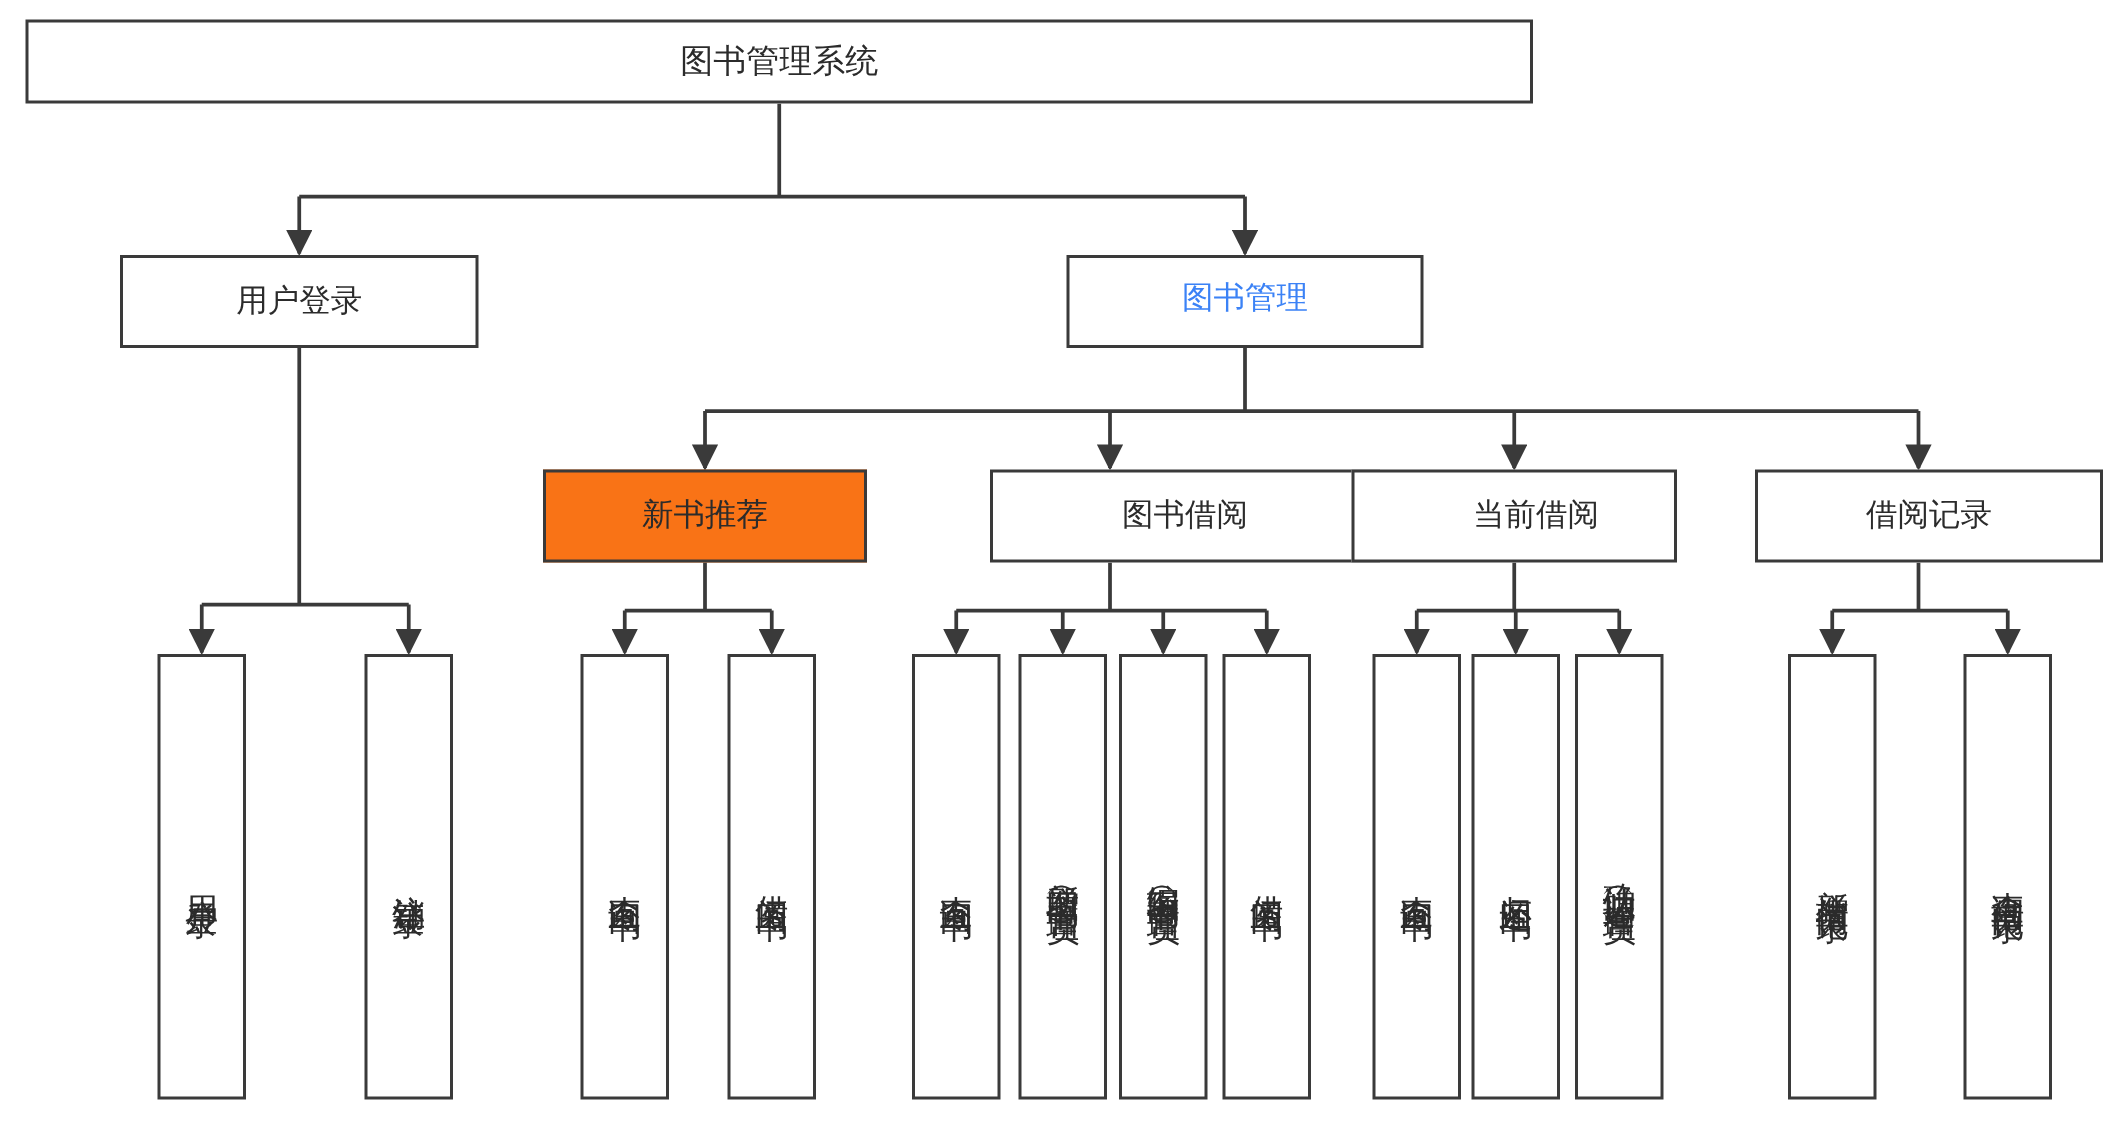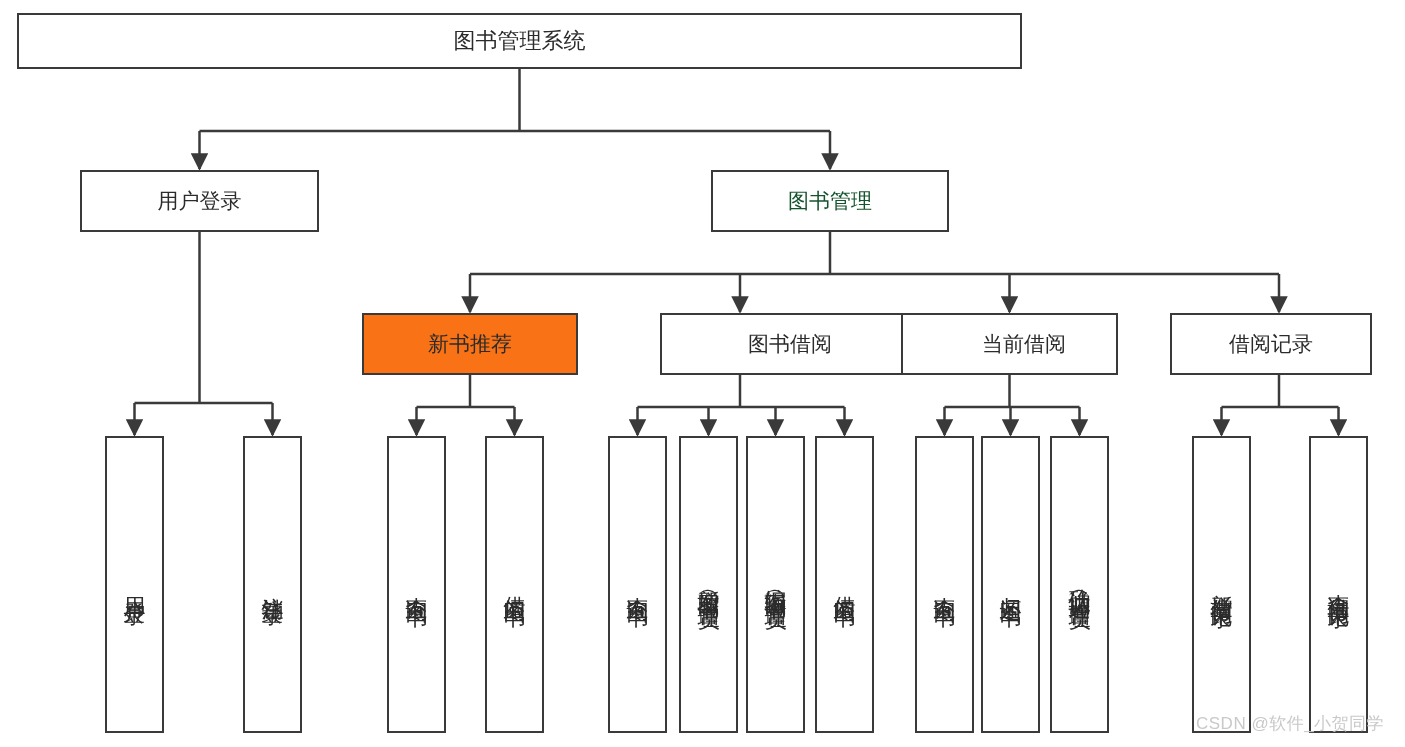--- a/index.html
+++ b/index.html
@@ -114,32 +114,32 @@
       </g>
   </svg>
   <div id="node-layer">
       <div class="node horizontal root" style="left: 17px; top: 13px; width: 1005px; height: 56px; border-color: rgb(58, 58, 58); background: rgb(255, 255, 255);">
         <span class="label" style="color: rgb(43, 43, 43);">图书管理系统</span>
       </div>
       <div class="node horizontal" style="left: 80px; top: 170px; width: 239px; height: 62px; border-color: rgb(58, 58, 58); background: rgb(255, 255, 255);">
         <span class="label" style="color: rgb(43, 43, 43);">用户登录</span>
       </div>
       <div class="node horizontal" style="left: 711px; top: 170px; width: 238px; height: 62px; border-color: rgb(58, 58, 58); background: rgb(255, 255, 255);">
-        <span class="label" style="color: #14532d;">图书管理</span>
+        <span class="label" style="color: #3b82f6; font-family: Liberation Mono, monospace;">图书管理</span>
       </div>
       <div class="node horizontal" style="left: 362px; top: 313px; width: 216px; height: 62px; border-color: rgb(58, 58, 58); background: #f97316;">
         <span class="label" style="color: rgb(43, 43, 43);">新书推荐</span>
       </div>
       <div class="node horizontal" style="left: 660px; top: 313px; width: 260px; height: 62px; border-color: rgb(58, 58, 58); background: rgb(255, 255, 255);">
         <span class="label" style="color: rgb(43, 43, 43);">图书借阅</span>
       </div>
       <div class="node horizontal" style="left: 901px; top: 313px; width: 217px; height: 62px; border-color: rgb(58, 58, 58); background: rgb(255, 255, 255); padding-left: 29px;">
         <span class="label" style="color: rgb(43, 43, 43);">当前借阅</span>
       </div>
-      <div class="node horizontal" style="left: 1170px; top: 313px; width: 202px; height: 62px; border-color: rgb(58, 58, 58); background: rgb(255, 255, 255);">
+      <div class="node horizontal" style="left: 1170px; top: 313px; width: 232px; height: 62px; border-color: rgb(58, 58, 58); background: rgb(255, 255, 255);">
         <span class="label" style="color: rgb(43, 43, 43);">借阅记录</span>
       </div>
       <div class="node vertical" style="left: 105px; top: 436px; width: 59px; height: 297px; border-color: rgb(58, 58, 58); background: rgb(255, 255, 255);">
         <span class="label" style="color: rgb(43, 43, 43);">用户登录</span>
       </div>
       <div class="node vertical" style="left: 243px; top: 436px; width: 59px; height: 297px; border-color: rgb(58, 58, 58); background: rgb(255, 255, 255);">
         <span class="label" style="color: rgb(43, 43, 43);">注销登录</span>
       </div>
       <div class="node vertical" style="left: 387px; top: 436px; width: 59px; height: 297px; border-color: rgb(58, 58, 58); background: rgb(255, 255, 255);">
         <span class="label" style="color: rgb(43, 43, 43);">查询图书</span>
@@ -168,14 +168,13 @@
       <div class="node vertical" style="left: 1050px; top: 436px; width: 59px; height: 297px; border-color: rgb(58, 58, 58); background: rgb(255, 255, 255);">
         <span class="label" style="color: rgb(43, 43, 43);">确认归还（管理员）</span>
       </div>
       <div class="node vertical" style="left: 1192px; top: 436px; width: 59px; height: 297px; border-color: rgb(58, 58, 58); background: rgb(255, 255, 255);">
         <span class="label" style="color: rgb(43, 43, 43);">新增借阅记录</span>
       </div>
       <div class="node vertical" style="left: 1309px; top: 436px; width: 59px; height: 297px; border-color: rgb(58, 58, 58); background: rgb(255, 255, 255);">
         <span class="label" style="color: rgb(43, 43, 43);">查询借阅记录</span>
       </div>
     </div>
-  <div id="watermark" style="left: 1196px; top: 712px; color: rgb(201, 201, 201);">CSDN @软件_小贺同学</div>
 </div>
 
 </body></html>

